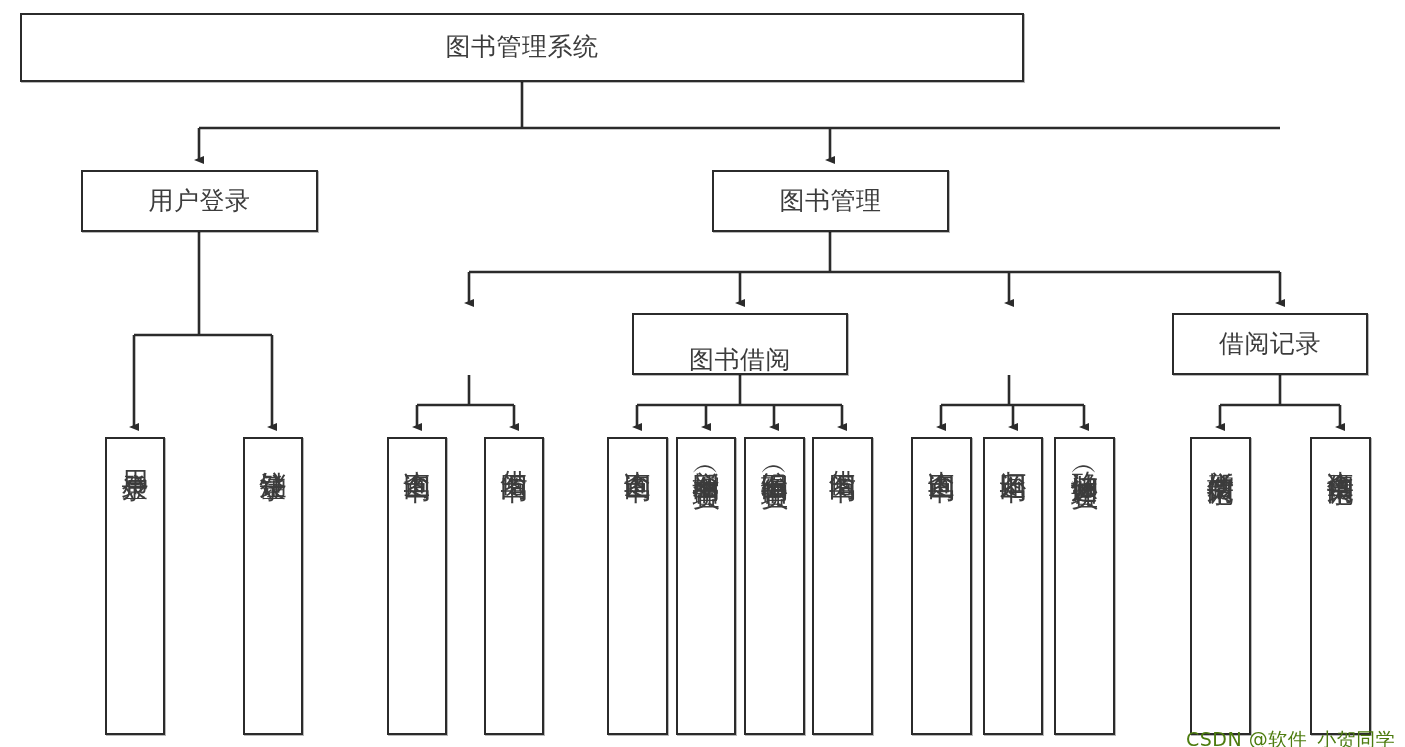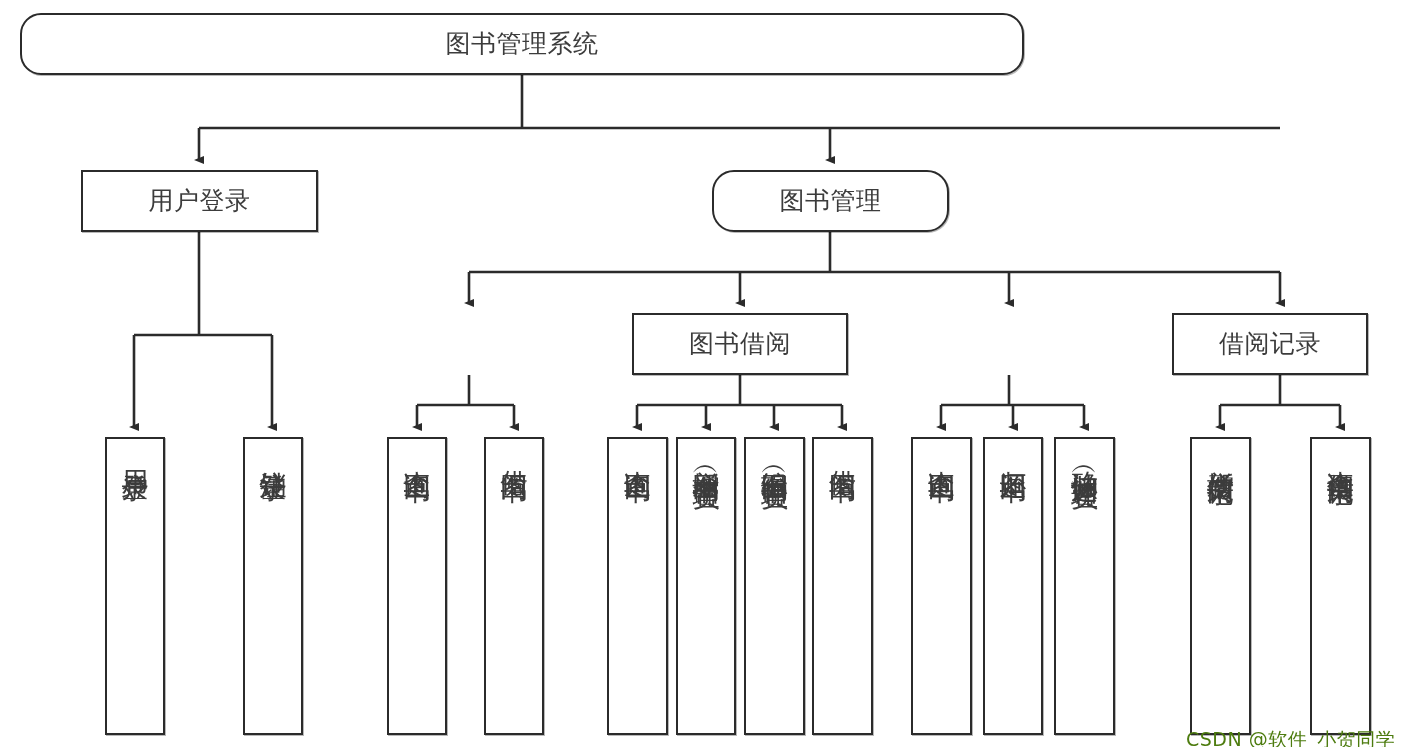--- a/index.html
+++ b/index.html
@@ -117,32 +117,32 @@
       <path d="M1013,405 L1013,427" marker-end="url(#arrow)"></path>
       <path d="M1084,405 L1084,427" marker-end="url(#arrow)"></path>
 
       <path d="M1280,375 L1280,405"></path>
       <path d="M1220,405 L1340,405"></path>
       <path d="M1220,405 L1220,427" marker-end="url(#arrow)"></path>
       <path d="M1340,405 L1340,427" marker-end="url(#arrow)"></path>
     </g>
   </svg>
 
-  <div class="node horiz" style="left:20px; top:13px; width:1004px; height:62px;border-radius:21px;">
+  <div class="node horiz" style="left:20px; top:13px; width:1004px; height:69px;">
     <span class="label">图书管理系统</span>
   </div>
 
   <div class="node horiz" style="left:81px; top:170px; width:237px; height:62px;">
     <span class="label">用户登录</span>
   </div>
-  <div class="node horiz" style="left:712px; top:170px; width:237px; height:62px;border-radius:22px;">
+  <div class="node horiz" style="left:712px; top:170px; width:237px; height:62px;">
     <span class="label">图书管理</span>
   </div>
 
-  <div class="node horiz" style="left:632px; top:313px; width:216px; height:62px;">
+  <div class="node horiz" style="left:632px; top:313px; width:216px; height:62px;align-items:flex-end;">
     <span class="label">图书借阅</span>
   </div>
   <div class="node horiz" style="left:1172px; top:313px; width:196px; height:62px;">
     <span class="label">借阅记录</span>
   </div>
 
   <div class="node vert" style="left:105px; top:437px; width:60px; height:298px;">
     <span class="label">用户登录</span>
   </div>
   <div class="node vert" style="left:243px; top:437px; width:60px; height:298px;">

